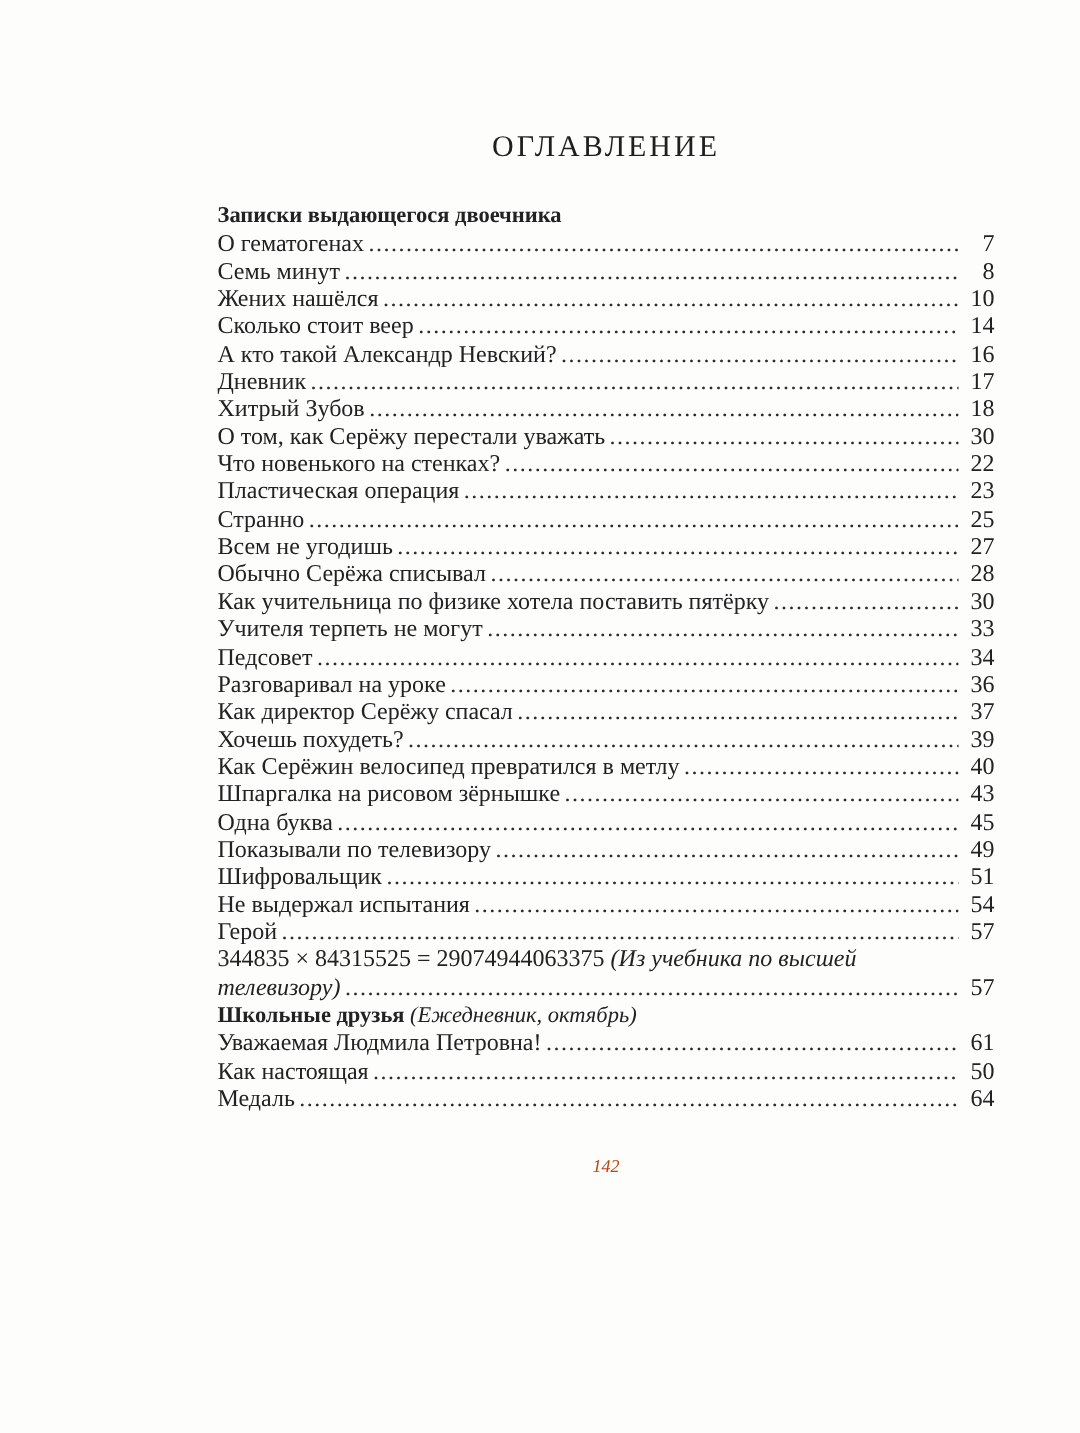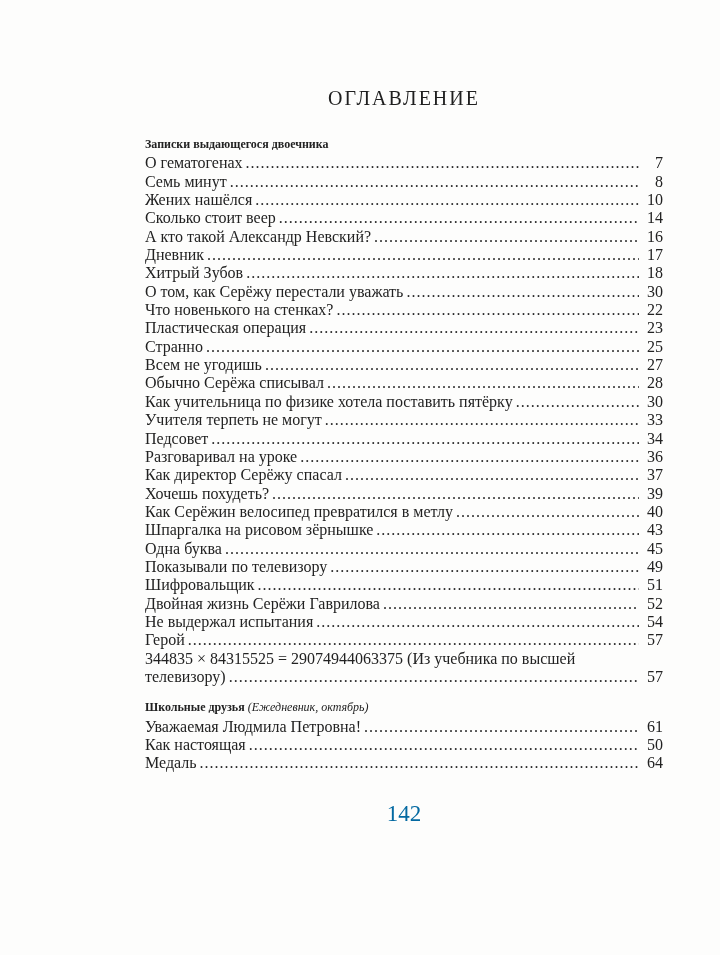--- a/index.html
+++ b/index.html
@@ -24,26 +24,25 @@
     font-weight: 400;
     letter-spacing: 2px;
     text-align: center;
     margin: 0 0 27px 0;
     color: #1f1f1f;
   }
   .toc {
     font-size: 16px;
   }
   .section + .section {
-    margin-top: 12px;
     font-family: Liberation Serif, serif;
   }
   .section-heading {
     font-weight: bold;
-    font-size: 12px;
+    font-size: 15px;
     line-height: 18.35px;
     margin-bottom: 1px;
     white-space: nowrap;
   }
   .section-heading .note {
     font-weight: normal;
     font-style: italic;
   }
   .toc-row {
     display: flex;
@@ -53,20 +52,21 @@
   }
   .toc-line {
     line-height: 18.35px;
     font-size: 16px;
     white-space: nowrap;
   }
   .toc-text {
     white-space: nowrap;
   }
   .italic {
+    font-style: italic;
   }
   .leader {
     flex: 1;
     overflow: hidden;
     white-space: nowrap;
     margin-left: 3px;
     min-width: 10px;
   }
   .leader::after {
     content: "....................................................................................................................................................................";
@@ -74,23 +74,24 @@
     color: #2b2b2b;
   }
   .pagenum {
     margin-left: 4px;
     min-width: 20px;
     text-align: right;
     white-space: nowrap;
   }
   .folio {
     text-align: center;
-    font-size: 23px;
+    font-size: 12px;
     margin-top: 28px;
-    color: #0369a1;
+    color: #c2410c;
+    font-style: italic;
   }
 </style>
 </head>
 <body>
 
 <div class="page">
   <h1 class="toc-title">ОГЛАВЛЕНИЕ</h1>
   <div class="toc" id="toc-container">
       <div class="section">
         <div class="section-heading"><span>Записки выдающегося двоечника</span></div>
@@ -208,25 +209,20 @@
           <span class="toc-text">Показывали по телевизору</span>
           <span class="leader"></span>
           <span class="pagenum">49</span>
         </div>
         <div class="toc-row">
           <span class="toc-text">Шифровальщик</span>
           <span class="leader"></span>
           <span class="pagenum">51</span>
         </div>
         <div class="toc-row">
-          <span class="toc-text">Двойная жизнь Серёжи Гаврилова</span>
-          <span class="leader"></span>
-          <span class="pagenum">52</span>
-        </div>
-        <div class="toc-row">
           <span class="toc-text">Не выдержал испытания</span>
           <span class="leader"></span>
           <span class="pagenum">54</span>
         </div>
         <div class="toc-row">
           <span class="toc-text">Герой</span>
           <span class="leader"></span>
           <span class="pagenum">57</span>
         </div>
         <div class="toc-line"><span>344835 × 84315525 = 29074944063375</span><span class="italic"> (Из учебника по высшей</span></div>

